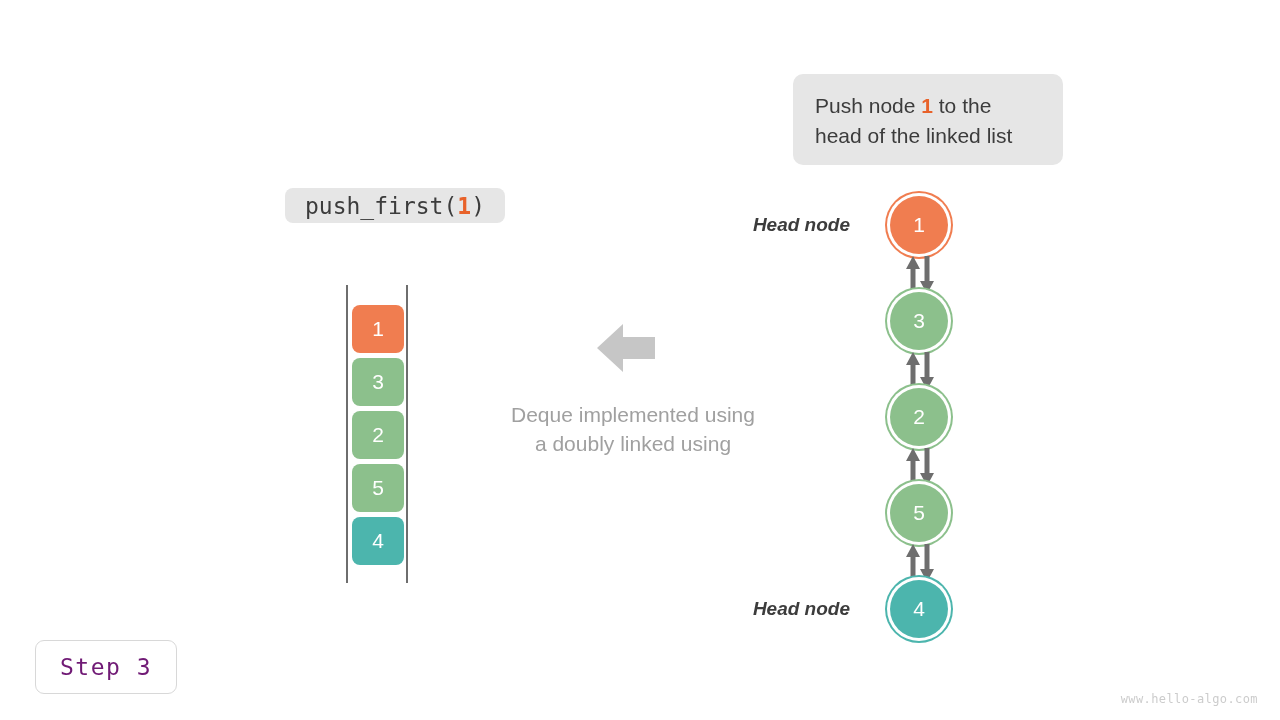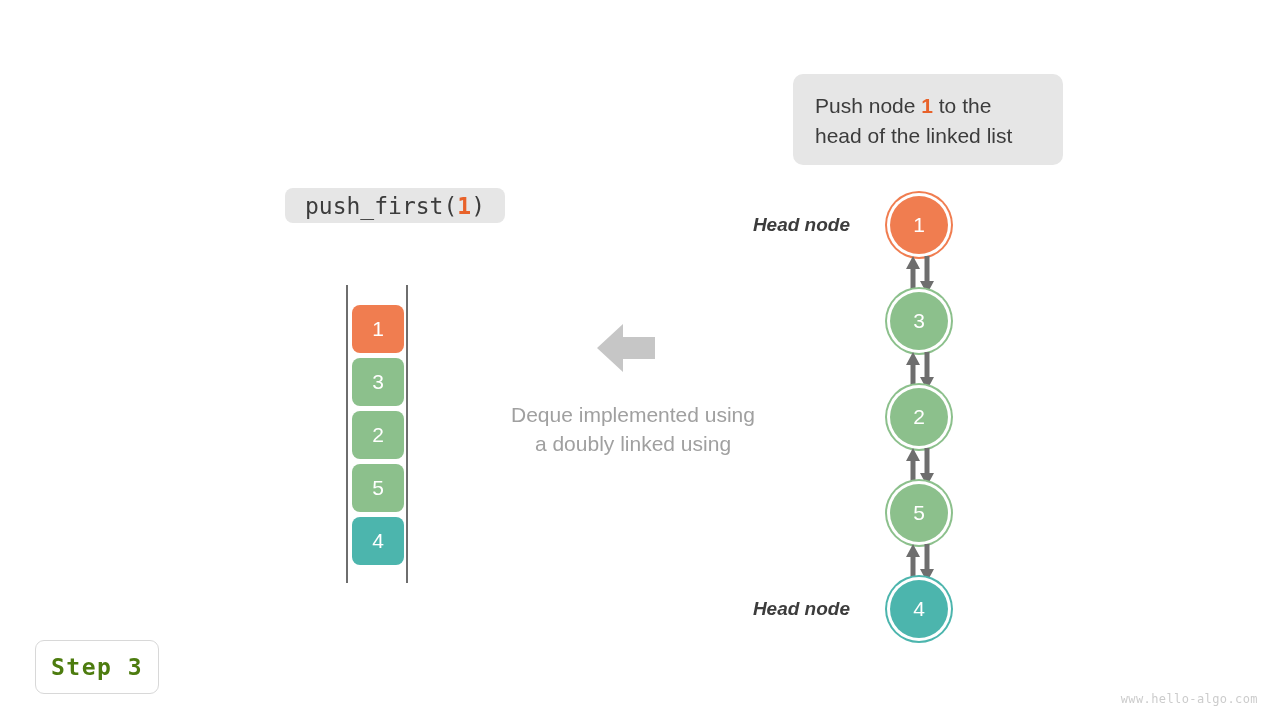--- a/index.html
+++ b/index.html
@@ -59,32 +59,32 @@
     font-size: 23px;
     color: #3c3c3c;
     letter-spacing: 0px;
   }
 
   
   .step-badge {
     position: absolute;
     left: 35px;
     top: 640px;
-    width: 124px;
+    width: 142px;
     height: 54px;
     border: 1.5px solid #d8d8d8;
     border-radius: 9px;
     background: #ffffff;
     display: flex;
     align-items: center;
     justify-content: center;
     font-family: "DejaVu Sans Mono", monospace;
     font-size: 23px;
-    font-weight: bold;
-    color: #4d7c0f;
+    font-weight: normal;
+    color: #701a75;
     letter-spacing: 1.5px;
     box-sizing: border-box;
   }
 
   
   .watermark {
     position: absolute;
     right: 22px;
     bottom: 14px;
     font-family: "DejaVu Sans Mono", monospace;

